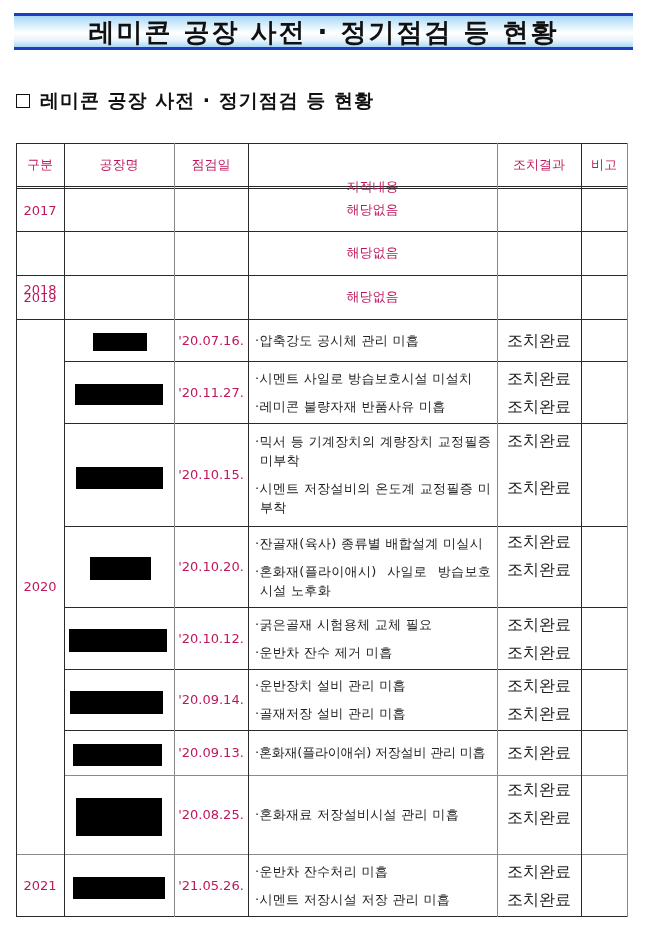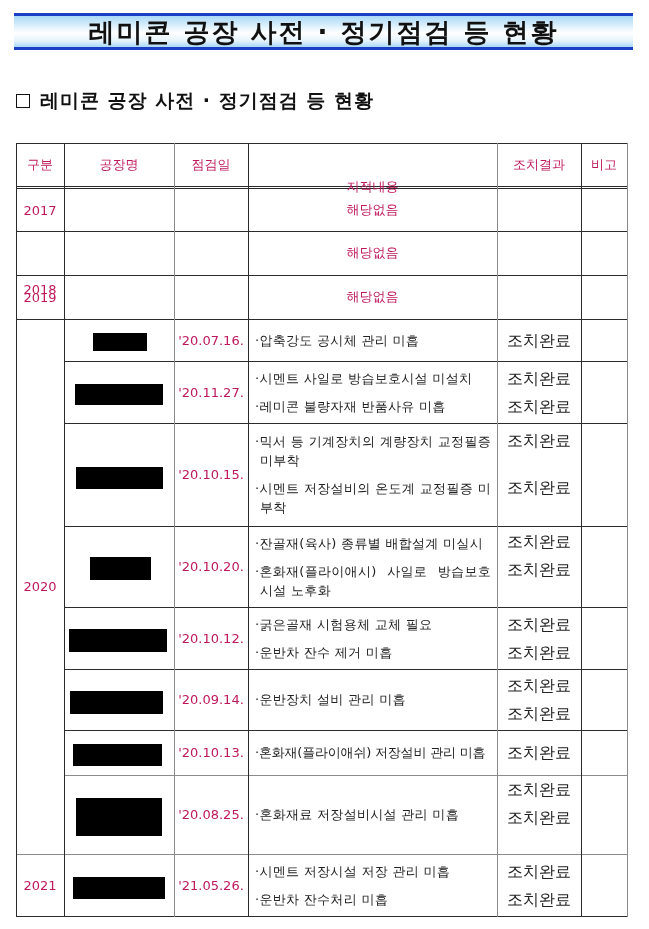--- a/index.html
+++ b/index.html
@@ -134,48 +134,49 @@
   </div>
   <div class="result-cell" style="left:481px;top:464px;width:84px;height:62px;gap:9px;">
     <div class="result">조치완료</div>
     <div class="result">조치완료</div>
   </div>
 
   <div class="redact" style="left:54px;top:548px;width:93px;height:23px;"></div>
   <div class="cell" style="left:158px;top:526px;width:74px;height:61px;">'20.09.14.</div>
   <div class="finding-cell" style="left:232px;top:526px;width:249px;height:61px;">
     <div class="finding">·운반장치 설비 관리 미흡</div>
+    <div class="finding">·골재저장 설비 관리 미흡</div>
   </div>
   <div class="result-cell" style="left:481px;top:526px;width:84px;height:61px;gap:9px;">
     <div class="result">조치완료</div>
     <div class="result">조치완료</div>
   </div>
 
   <div class="redact" style="left:57px;top:601px;width:89px;height:22px;"></div>
-  <div class="cell" style="left:158px;top:587px;width:74px;height:45px;">'20.10.13.</div>
+  <div class="cell" style="left:158px;top:587px;width:74px;height:45px;">'20.09.13.</div>
   <div class="finding-cell" style="left:232px;top:587px;width:249px;height:45px;padding-left:6px;">
     <div class="finding" style="letter-spacing:-0.2px;">·혼화재(플라이애쉬) 저장설비 관리 미흡</div>
   </div>
   <div class="result-cell" style="left:481px;top:587px;width:84px;height:45px;">
     <div class="result">조치완료</div>
   </div>
 
   <div class="redact" style="left:60px;top:655px;width:86px;height:38px;"></div>
   <div class="cell" style="left:158px;top:632px;width:74px;height:79px;">'20.08.25.</div>
   <div class="finding-cell" style="left:232px;top:632px;width:249px;height:79px;">
     <div class="finding">·혼화재료 저장설비시설 관리 미흡</div>
   </div>
   <div class="result-cell" style="left:481px;top:632px;width:84px;height:79px;justify-content:flex-start;padding-top:5px;">
     <div class="result">조치완료</div>
     <div class="result" style="margin-top:9px;">조치완료</div>
   </div>
 
   <div class="redact" style="left:57px;top:734px;width:92px;height:22px;"></div>
   <div class="cell" style="left:158px;top:711px;width:74px;height:62px;">'21.05.26.</div>
   <div class="finding-cell" style="left:232px;top:711px;width:249px;height:62px;">
+    <div class="finding">·운반차 잔수처리 미흡</div>
     <div class="finding">·시멘트 저장시설 저장 관리 미흡</div>
-    <div class="finding">·운반차 잔수처리 미흡</div>
   </div>
   <div class="result-cell" style="left:481px;top:711px;width:84px;height:62px;gap:9px;">
     <div class="result">조치완료</div>
     <div class="result">조치완료</div>
   </div>
 </div>
 
 </body></html>

